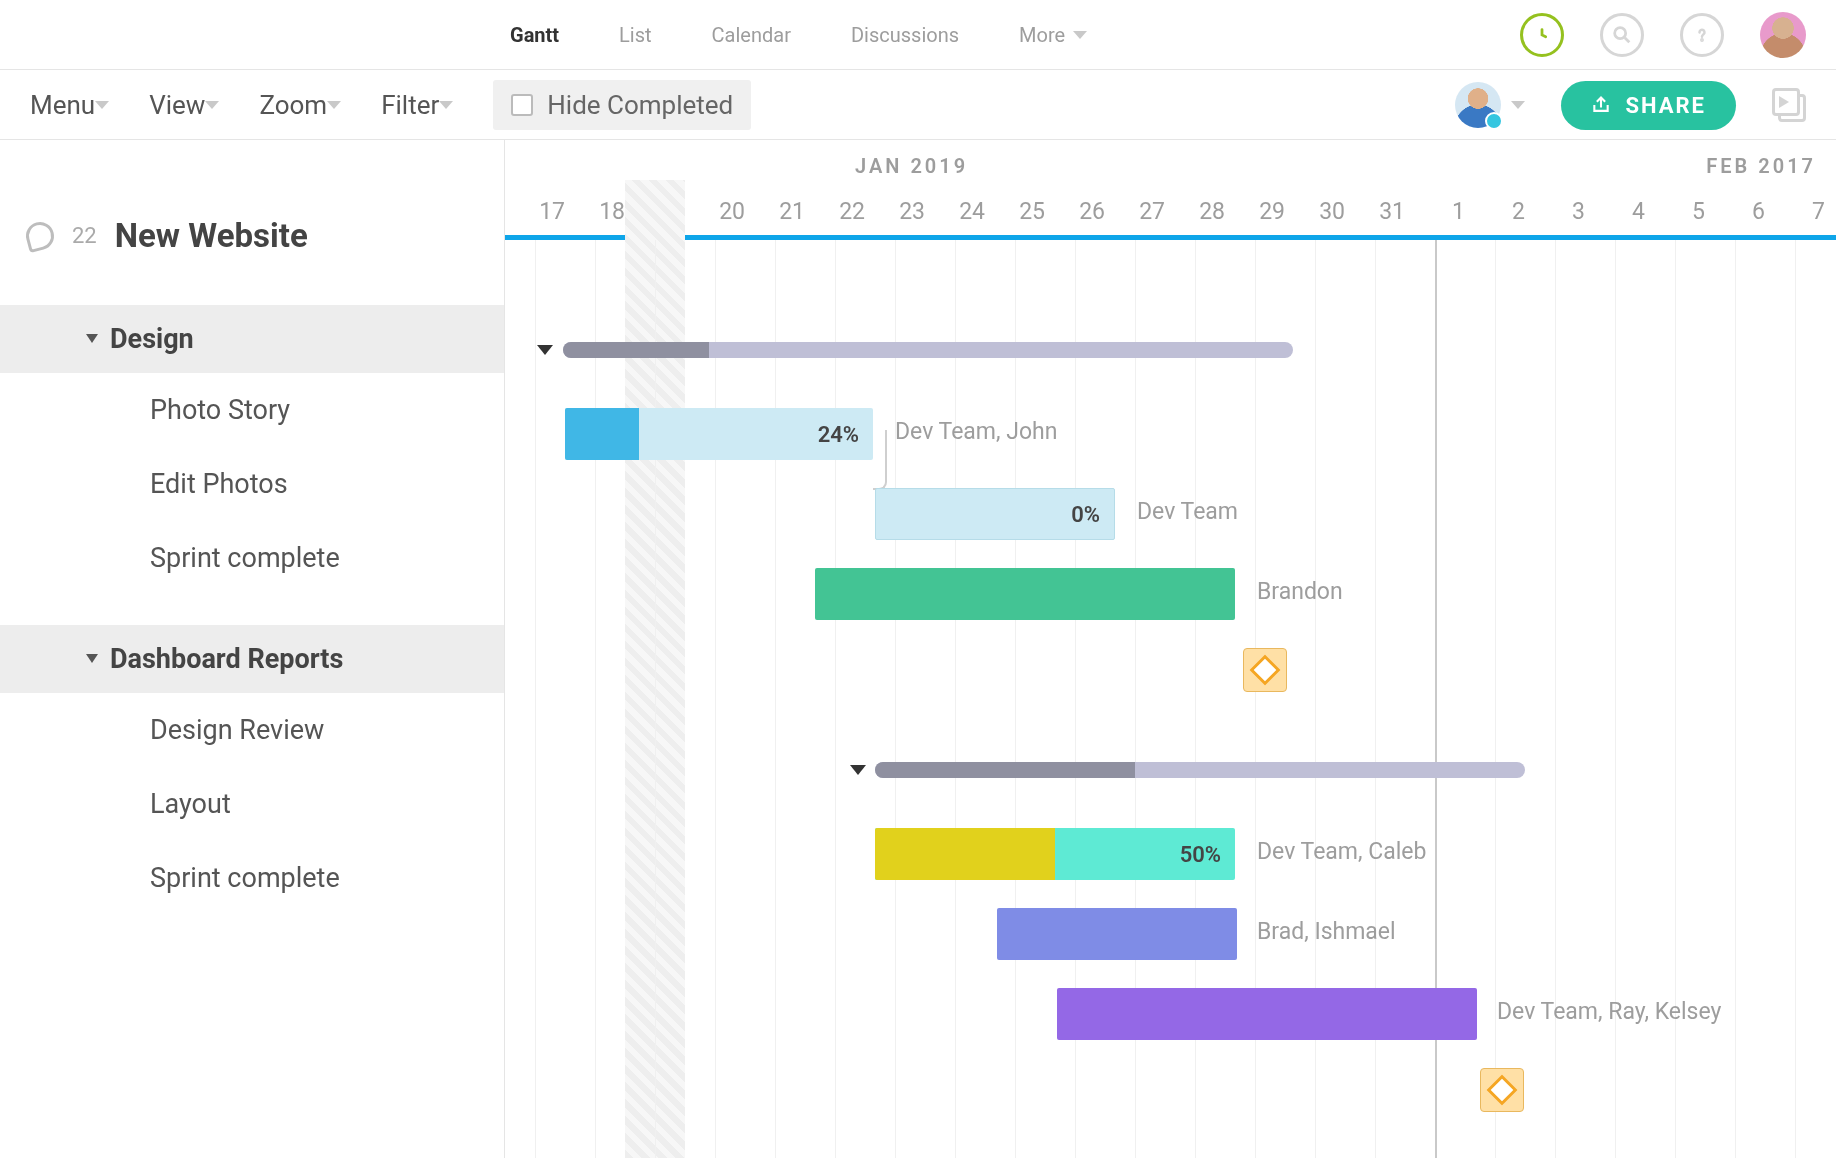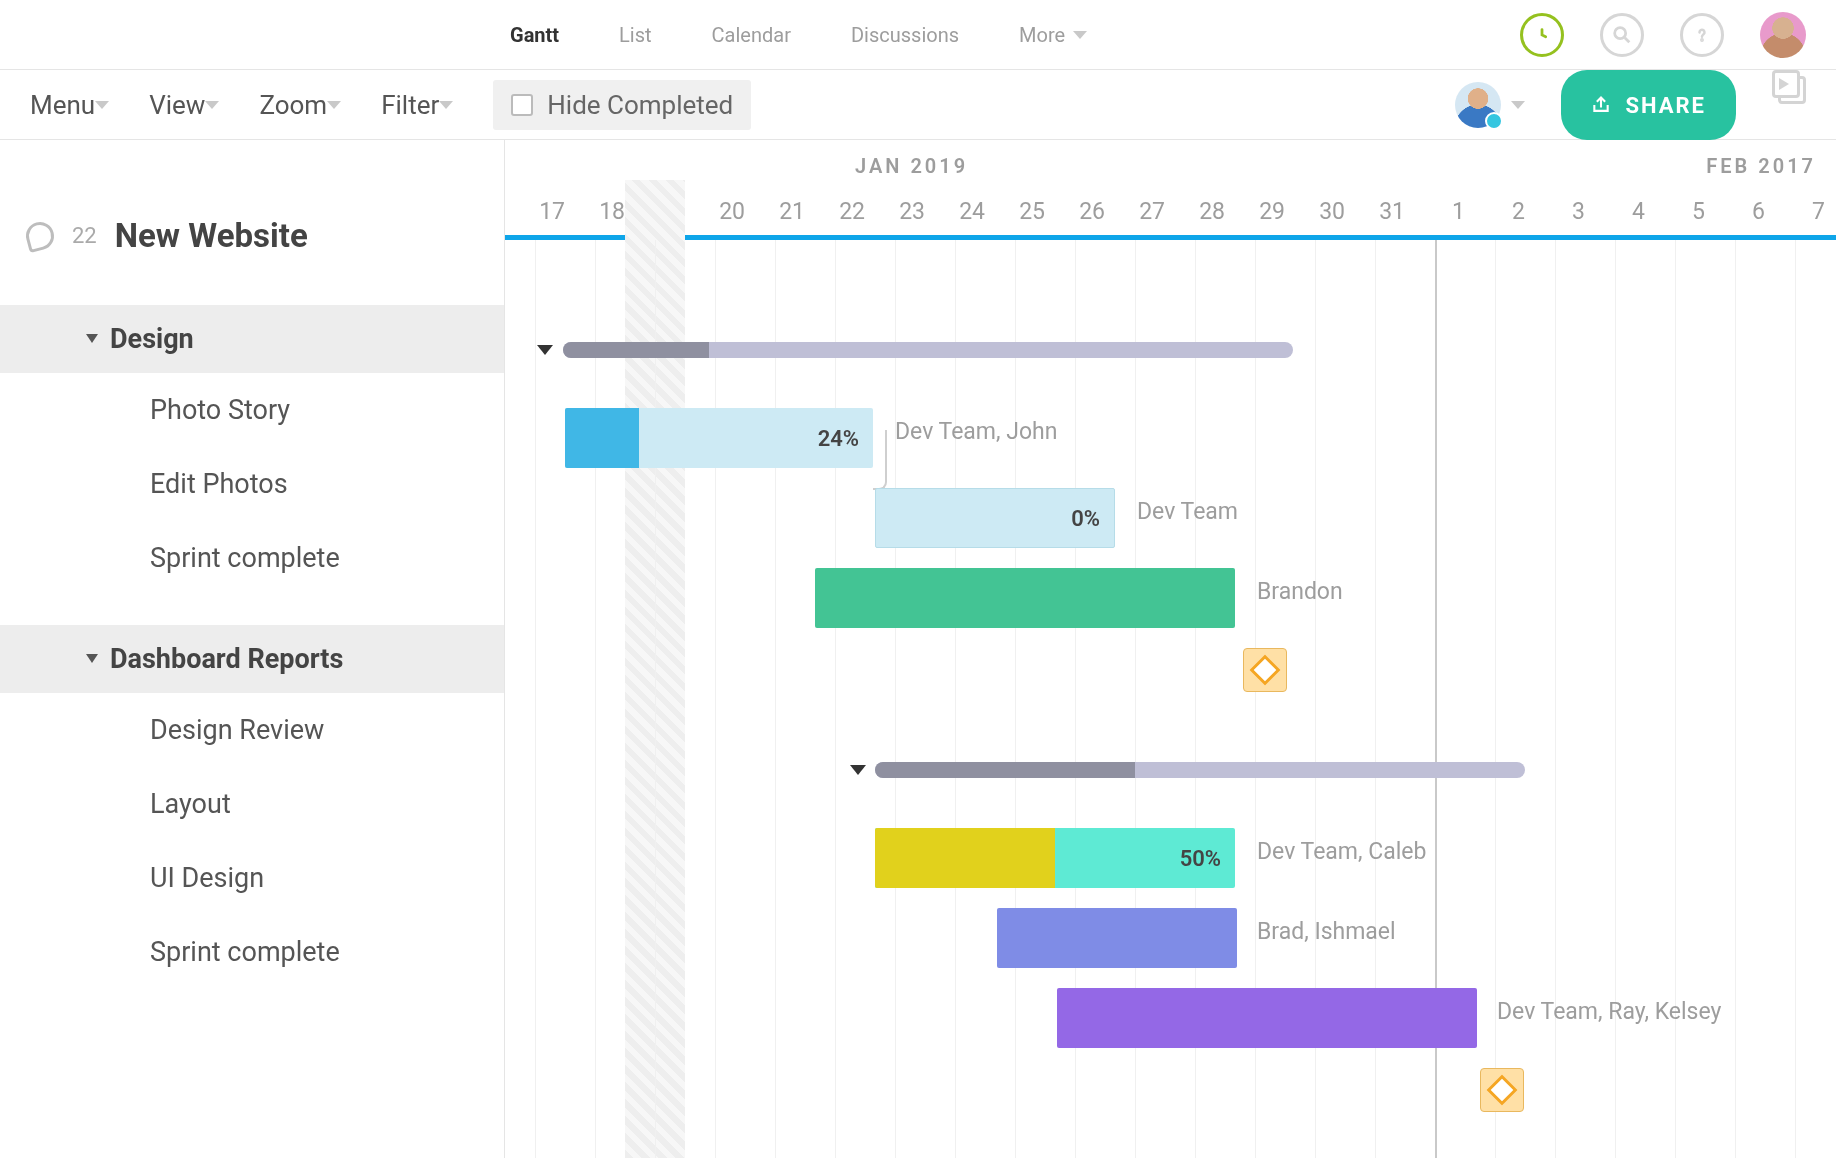--- a/index.html
+++ b/index.html
@@ -76,21 +76,21 @@
     padding: 10px 18px;
     display:inline-flex; align-items:center; gap:14px;
     border-radius:3px;
     color:#666;
     justify-content:space-between;
   }
   .checkbox-empty {
     width:22px; height:22px; border:2px solid #bbb; background:#fff; border-radius:3px;
   }
   .toolbar-right {
-    position:absolute; right:30px; top:0; height:70px; display:flex; gap:36px;
+    position:absolute; right:30px; top:0; height:70px; display:flex; align-items:center; gap:36px;
   }
   .user-chip {
     display:flex; align-items:center; gap:10px;
   }
   .user-avatar-male {
     width:46px;height:46px;border-radius:50%;
     background:#d5e7f3;
     background-image: radial-gradient(circle at 50% 36%, #e0b089 0 27%, transparent 28%),
                       radial-gradient(circle at 50% 100%, #3a79c4 0 45%, transparent 46%);
     position:relative;
@@ -160,21 +160,21 @@
   .summary {
     position:absolute; height:16px; top:32px; border-radius:8px; background:#bfbfd6;
   }
   .summary .fill {height:100%; background:#8f90a0; border-radius:8px 0 0 8px;}
   .collapse-tri {
     position:absolute; width:0;height:0;
     border-left:8px solid transparent;border-right:8px solid transparent;border-top:10px solid #333;
     top:35px;
   }
   .bar {
-    height:60px; border-radius:2px; position:relative; display:flex; align-items:center; justify-content:flex-end;
+    height:52px; border-radius:2px; position:relative; display:flex; align-items:center; justify-content:flex-end;
     padding-right:14px; font-size:22px; color:#444; font-weight:600;
   }
   .bar .fill{position:absolute;left:0;top:0;bottom:0;border-radius:2px 0 0 2px;}
   .assignee {
     position:absolute; top:28px; font-size:23px; color:#9d9d9d;
     white-space:nowrap;
   }
   .milestone {
     position:absolute; width:44px; height:44px; top:18px; background:#ffe0a6; border:1px solid #e9b85e; border-radius:4px;
     display:flex;align-items:center;justify-content:center;
@@ -307,21 +307,20 @@
     <div class="task-row">Sprint complete</div>
 
     <div style="height:30px"></div>
 
     <div class="group-row">
       <span class="tri"></span>
       <span>Dashboard Reports</span>
     </div>
     <div class="task-row">Design Review</div>
     <div class="task-row">Layout</div>
-    <div class="task-row">UI Design</div>
     <div class="task-row">Sprint complete</div>
   </div>
 
   <div class="chart-area">
     <div class="tl-header">
       <span class="month-label" style="left:350px">JAN 2019</span>
       <span class="month-label" style="right:20px">FEB 2017</span>
       <div class="days-row" id="days-row">
           <div class="day-col">17</div>
           <div class="day-col">18</div>

